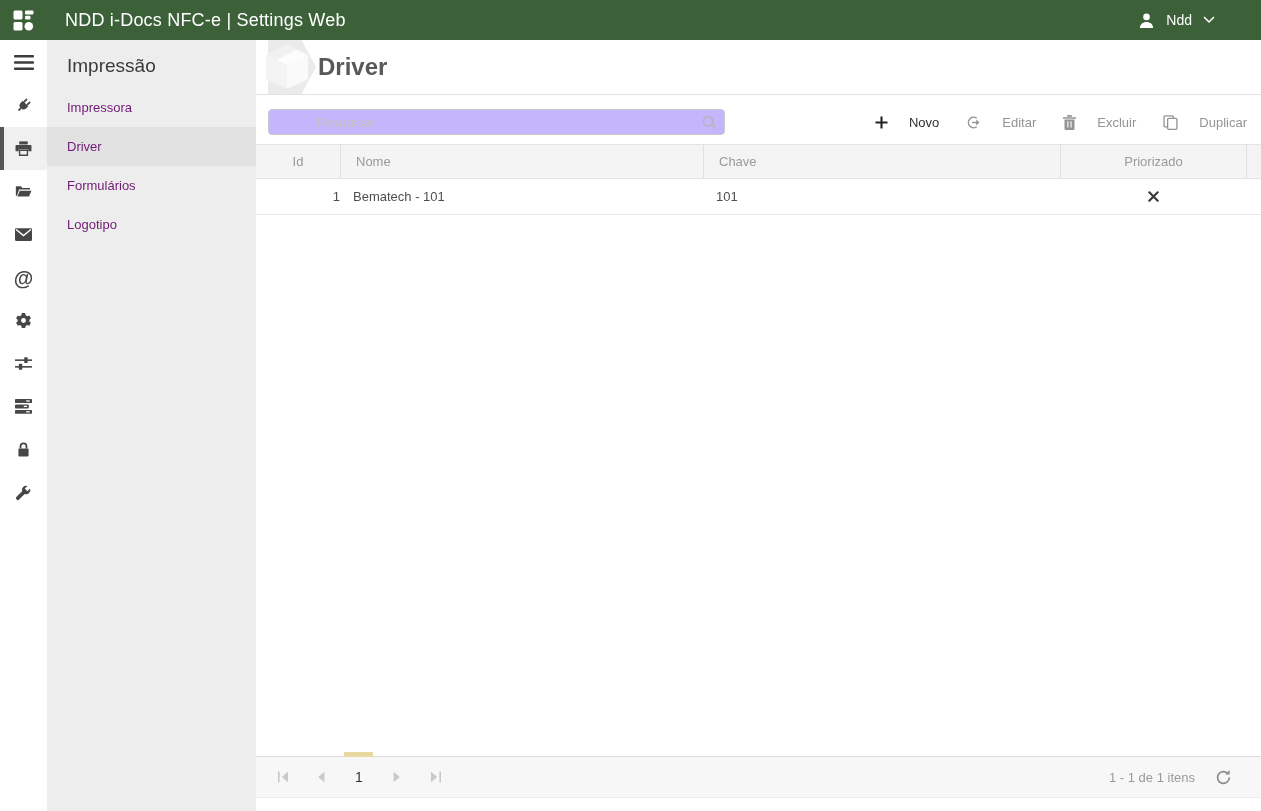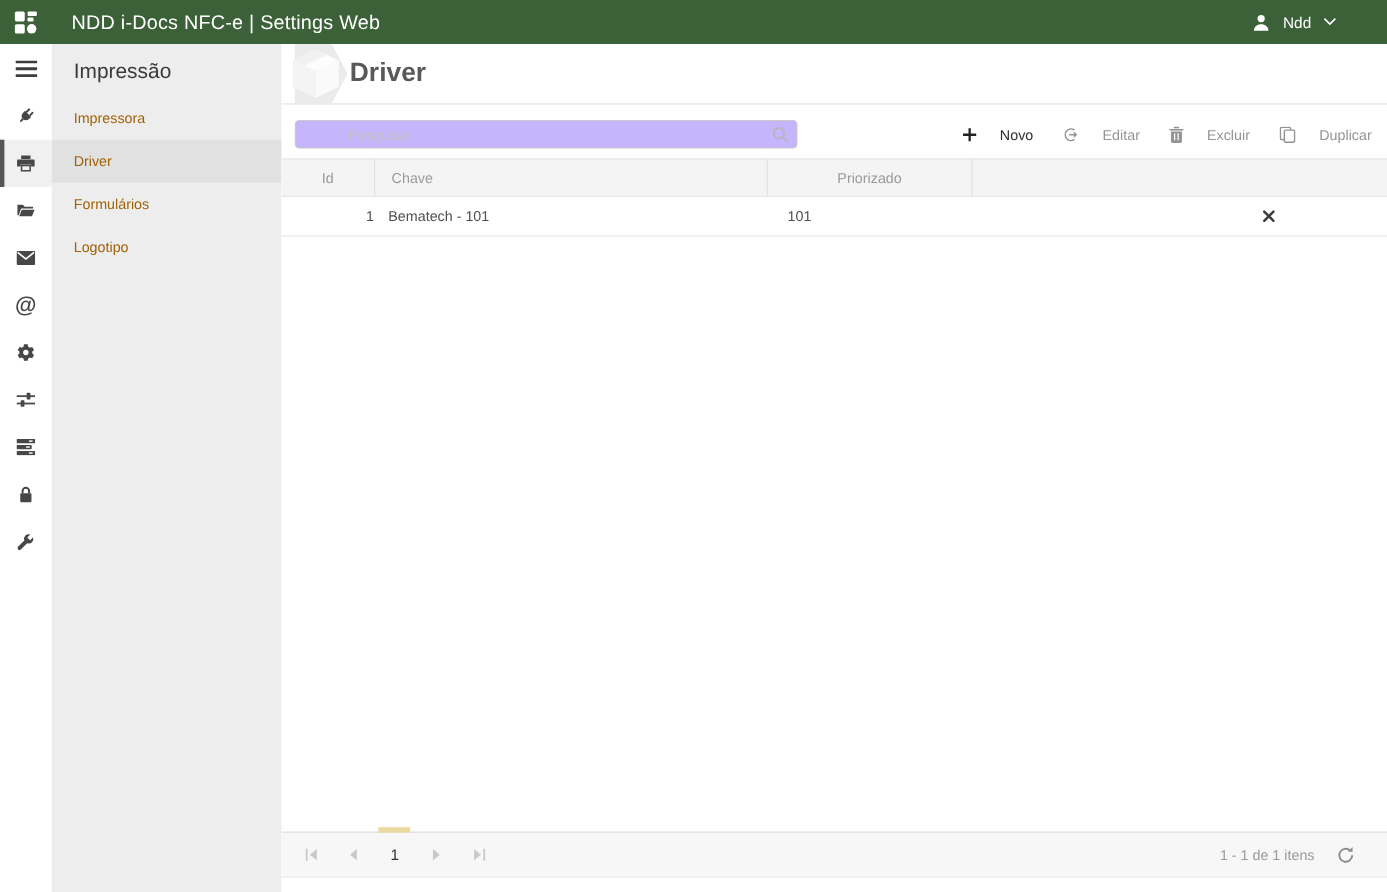--- a/index.html
+++ b/index.html
@@ -18,21 +18,21 @@
 
   
   .iconbar { width:47px; background:#fff; padding-top:1px; display:flex; flex-direction:column; flex:none; }
   .icon-item { height:43px; display:flex; align-items:center; justify-content:center; color:#474747; cursor:pointer; position:relative; }
   .icon-item.active { background:#f0f0f0; }
   .icon-item.active::before { content:""; position:absolute; left:0; top:0; bottom:0; width:4px; background:#565656; }
 
   
   .subsidebar { width:209px; background:#ededed; flex:none; }
   .subsidebar-heading { padding:13px 5px 9px 20px; font-size:19px; color:#3a3a3a; line-height:26px; }
-  .side-item { height:39px; line-height:39px; padding:0 20px; font-size:13px; color:#a16207; cursor:pointer; }
+  .side-item { height:39px; line-height:39px; padding:0 20px; font-size:13px; color:#701a75; cursor:pointer; }
   .side-item.active { background:#e1e1e1; }
 
   
   .main { flex:1; display:flex; flex-direction:column; background:#fff; min-width:0; }
 
   .page-header { height:55px; border-bottom:1px solid #e3e3e3; position:relative; overflow:hidden; display:flex; align-items:center; flex:none; }
   .page-watermark { position:absolute; left:-2px; top:-5px; }
   .page-title { margin-left:62px; font-size:24px; font-weight:600; color:#595959; position:relative; }
 
   .toolbar { display:flex; align-items:center; padding:14px 14px 9px 12px; flex:none; }
@@ -238,20 +238,21 @@
             <rect x="4.6" y="3.3" width="9.3" height="11" rx="1" fill="#fff" stroke="currentColor" stroke-width="1.3"></rect>
           </svg>
           <span>Duplicar</span>
         </div>
       </div>
     </div>
 
     <div class="grid">
       <div class="grid-header">
         <div class="c-id">Id</div>
+        <div class="c-nome">Nome</div>
         <div class="c-chave">Chave</div>
         <div class="c-prio">Priorizado</div>
         <div class="c-fill"></div>
       </div>
       <div class="grid-row">
         <div class="c-id">1</div>
         <div class="c-nome">Bematech - 101</div>
         <div class="c-chave">101</div>
         <div class="c-prio">
           <svg width="11" height="11" viewBox="0 0 11 11">

